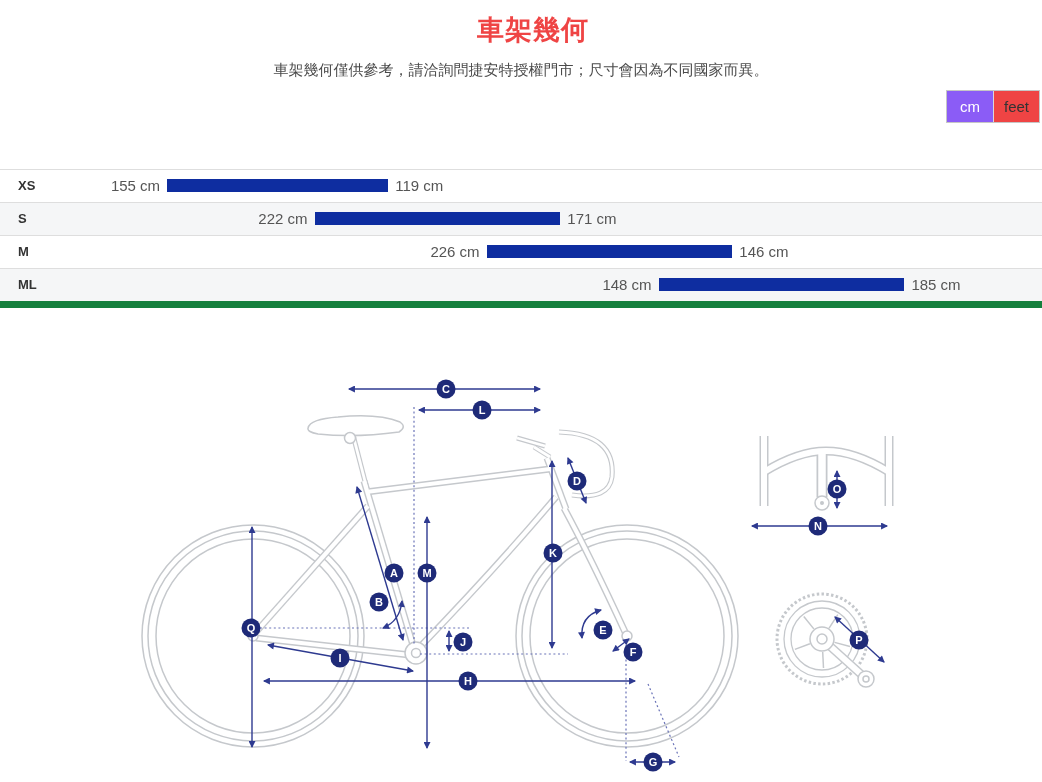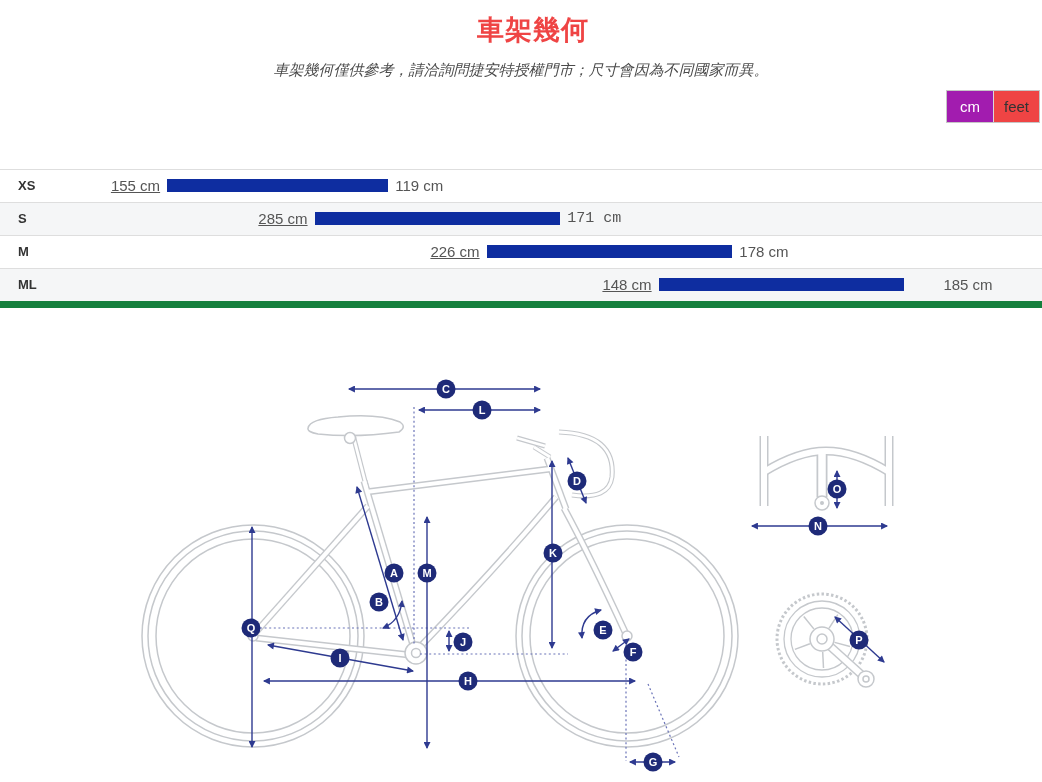--- a/index.html
+++ b/index.html
@@ -1,35 +1,35 @@
 <!DOCTYPE html>
 <html><head>
 <meta charset="utf-8">
 <style>
   html,body{margin:0;padding:0;background:#fff;}
   #frame{position:relative;width:1042px;height:782px;background:#fff;overflow:hidden;
          font-family:"Liberation Sans","DejaVu Sans",sans-serif;}
   .page-title{position:absolute;top:0;left:0;width:100%;text-align:center;margin:12px;
               font-size:27px;font-weight:700;color:#ef4444;letter-spacing:1px;}
   .page-subtitle{position:absolute;top:61px;left:0;width:100%;text-align:center;margin:0;
-                 font-size:15px;color:#4a4a4a;font-style:italic;}
+                 font-size:15px;color:#4a4a4a;}
   .unit-toggle{position:absolute;top:90px;right:2px;display:flex;border:1px solid #c6c6c6;
                background:#fff;height:33px;box-sizing:border-box;}
   .unit-btn{width:46px;height:100%;border:none;background:#ef4444;color:#333;font-size:15px;
             font-family:inherit;cursor:pointer;padding:0;}
-  .unit-btn.selected{background:#a21caf;color:#fff;}
+  .unit-btn.selected{background:#8b5cf6;color:#fff;}
   .unit-btn + .unit-btn{border-left:1px solid #d9d9d9;}
   #size-table{position:absolute;top:169px;left:0;width:100%;border-bottom:7px solid #15803d;}
   .size-row{position:relative;height:32px;border-top:1px solid #dedede;}
   .size-row.stripe{background:#f5f6f7;}
   .size-label{position:absolute;left:18px;top:0;line-height:32px;font-size:13px;
               font-weight:700;color:#333;}
   .height-bar{position:absolute;top:9px;height:13px;}
   .hmin,.hmax{position:absolute;top:0;line-height:32px;font-size:15px;color:#555;white-space:nowrap;}
-  .hmin{transform:translateX(calc(-100% - 7px));text-decoration:underline;}
+  .hmin{transform:translateX(calc(-100% - 7px));}
   .hmax{transform:translateX(7px);}
   #geo-svg{position:absolute;top:370px;left:0;}
   .tubeO{stroke:#c5c8cc;stroke-width:7;fill:none;stroke-linecap:butt;}
   .tubeI{stroke:#fff;stroke-width:4.2;fill:none;stroke-linecap:butt;}
   .thinO{stroke:#c5c8cc;stroke-width:5;fill:none;}
   .thinI{stroke:#fff;stroke-width:2.8;fill:none;}
   .barO{stroke:#c5c8cc;stroke-width:9;fill:none;}
   .barI{stroke:#fff;stroke-width:6;fill:none;}
   .art{stroke:#c5c8cc;fill:none;stroke-width:1.5;}
   .dim{stroke:#2e3a90;stroke-width:1.4;fill:none;}
@@ -54,34 +54,34 @@
   <div id="size-table">
       <div class="size-row">
         <span class="size-label">XS</span>
         <span class="height-bar" style="left: 16.0377%; width: 21.2264%; background: rgb(14, 45, 160);"></span>
         <span class="hmin" style="left: 16.0377%;">155 cm</span>
         <span class="hmax" style="left: 37.2642%;">119 cm</span>
       </div>
       <div class="size-row stripe">
         <span class="size-label">S</span>
         <span class="height-bar" style="left: 30.1887%; width: 23.5849%; background: rgb(14, 45, 160);"></span>
-        <span class="hmin" style="left: 30.1887%;">285 cm</span>
-        <span class="hmax" style="left: 53.7736%; font-family: Liberation Mono, monospace;">171 cm</span>
+        <span class="hmin" style="left: 30.1887%;">222 cm</span>
+        <span class="hmax" style="left: 53.7736%;">171 cm</span>
       </div>
       <div class="size-row">
         <span class="size-label">M</span>
         <span class="height-bar" style="left: 46.6981%; width: 23.5849%; background: rgb(14, 45, 160);"></span>
         <span class="hmin" style="left: 46.6981%;">226 cm</span>
-        <span class="hmax" style="left: 70.283%;">178 cm</span>
+        <span class="hmax" style="left: 70.283%;">146 cm</span>
       </div>
       <div class="size-row stripe">
         <span class="size-label">ML</span>
         <span class="height-bar" style="left: 63.2075%; width: 23.5849%; background: rgb(14, 45, 160);"></span>
         <span class="hmin" style="left: 63.2075%;">148 cm</span>
-        <span class="hmax" style="left: 86.7925%; margin-left: 32px;">185 cm</span>
+        <span class="hmax" style="left: 86.7925%;">185 cm</span>
       </div>
     </div>
 
   <svg id="geo-svg" width="1042" height="412" viewBox="0 370 1042 412" xmlns="http://www.w3.org/2000/svg">
     <defs>
       <marker id="ah" viewBox="0 0 10 10" refX="8.5" refY="5" markerWidth="9" markerHeight="7" orient="auto-start-reverse" markerUnits="userSpaceOnUse">
         <path d="M0,0 L10,5 L0,10 z" fill="#2e3a90"></path>
       </marker>
     </defs>
 

